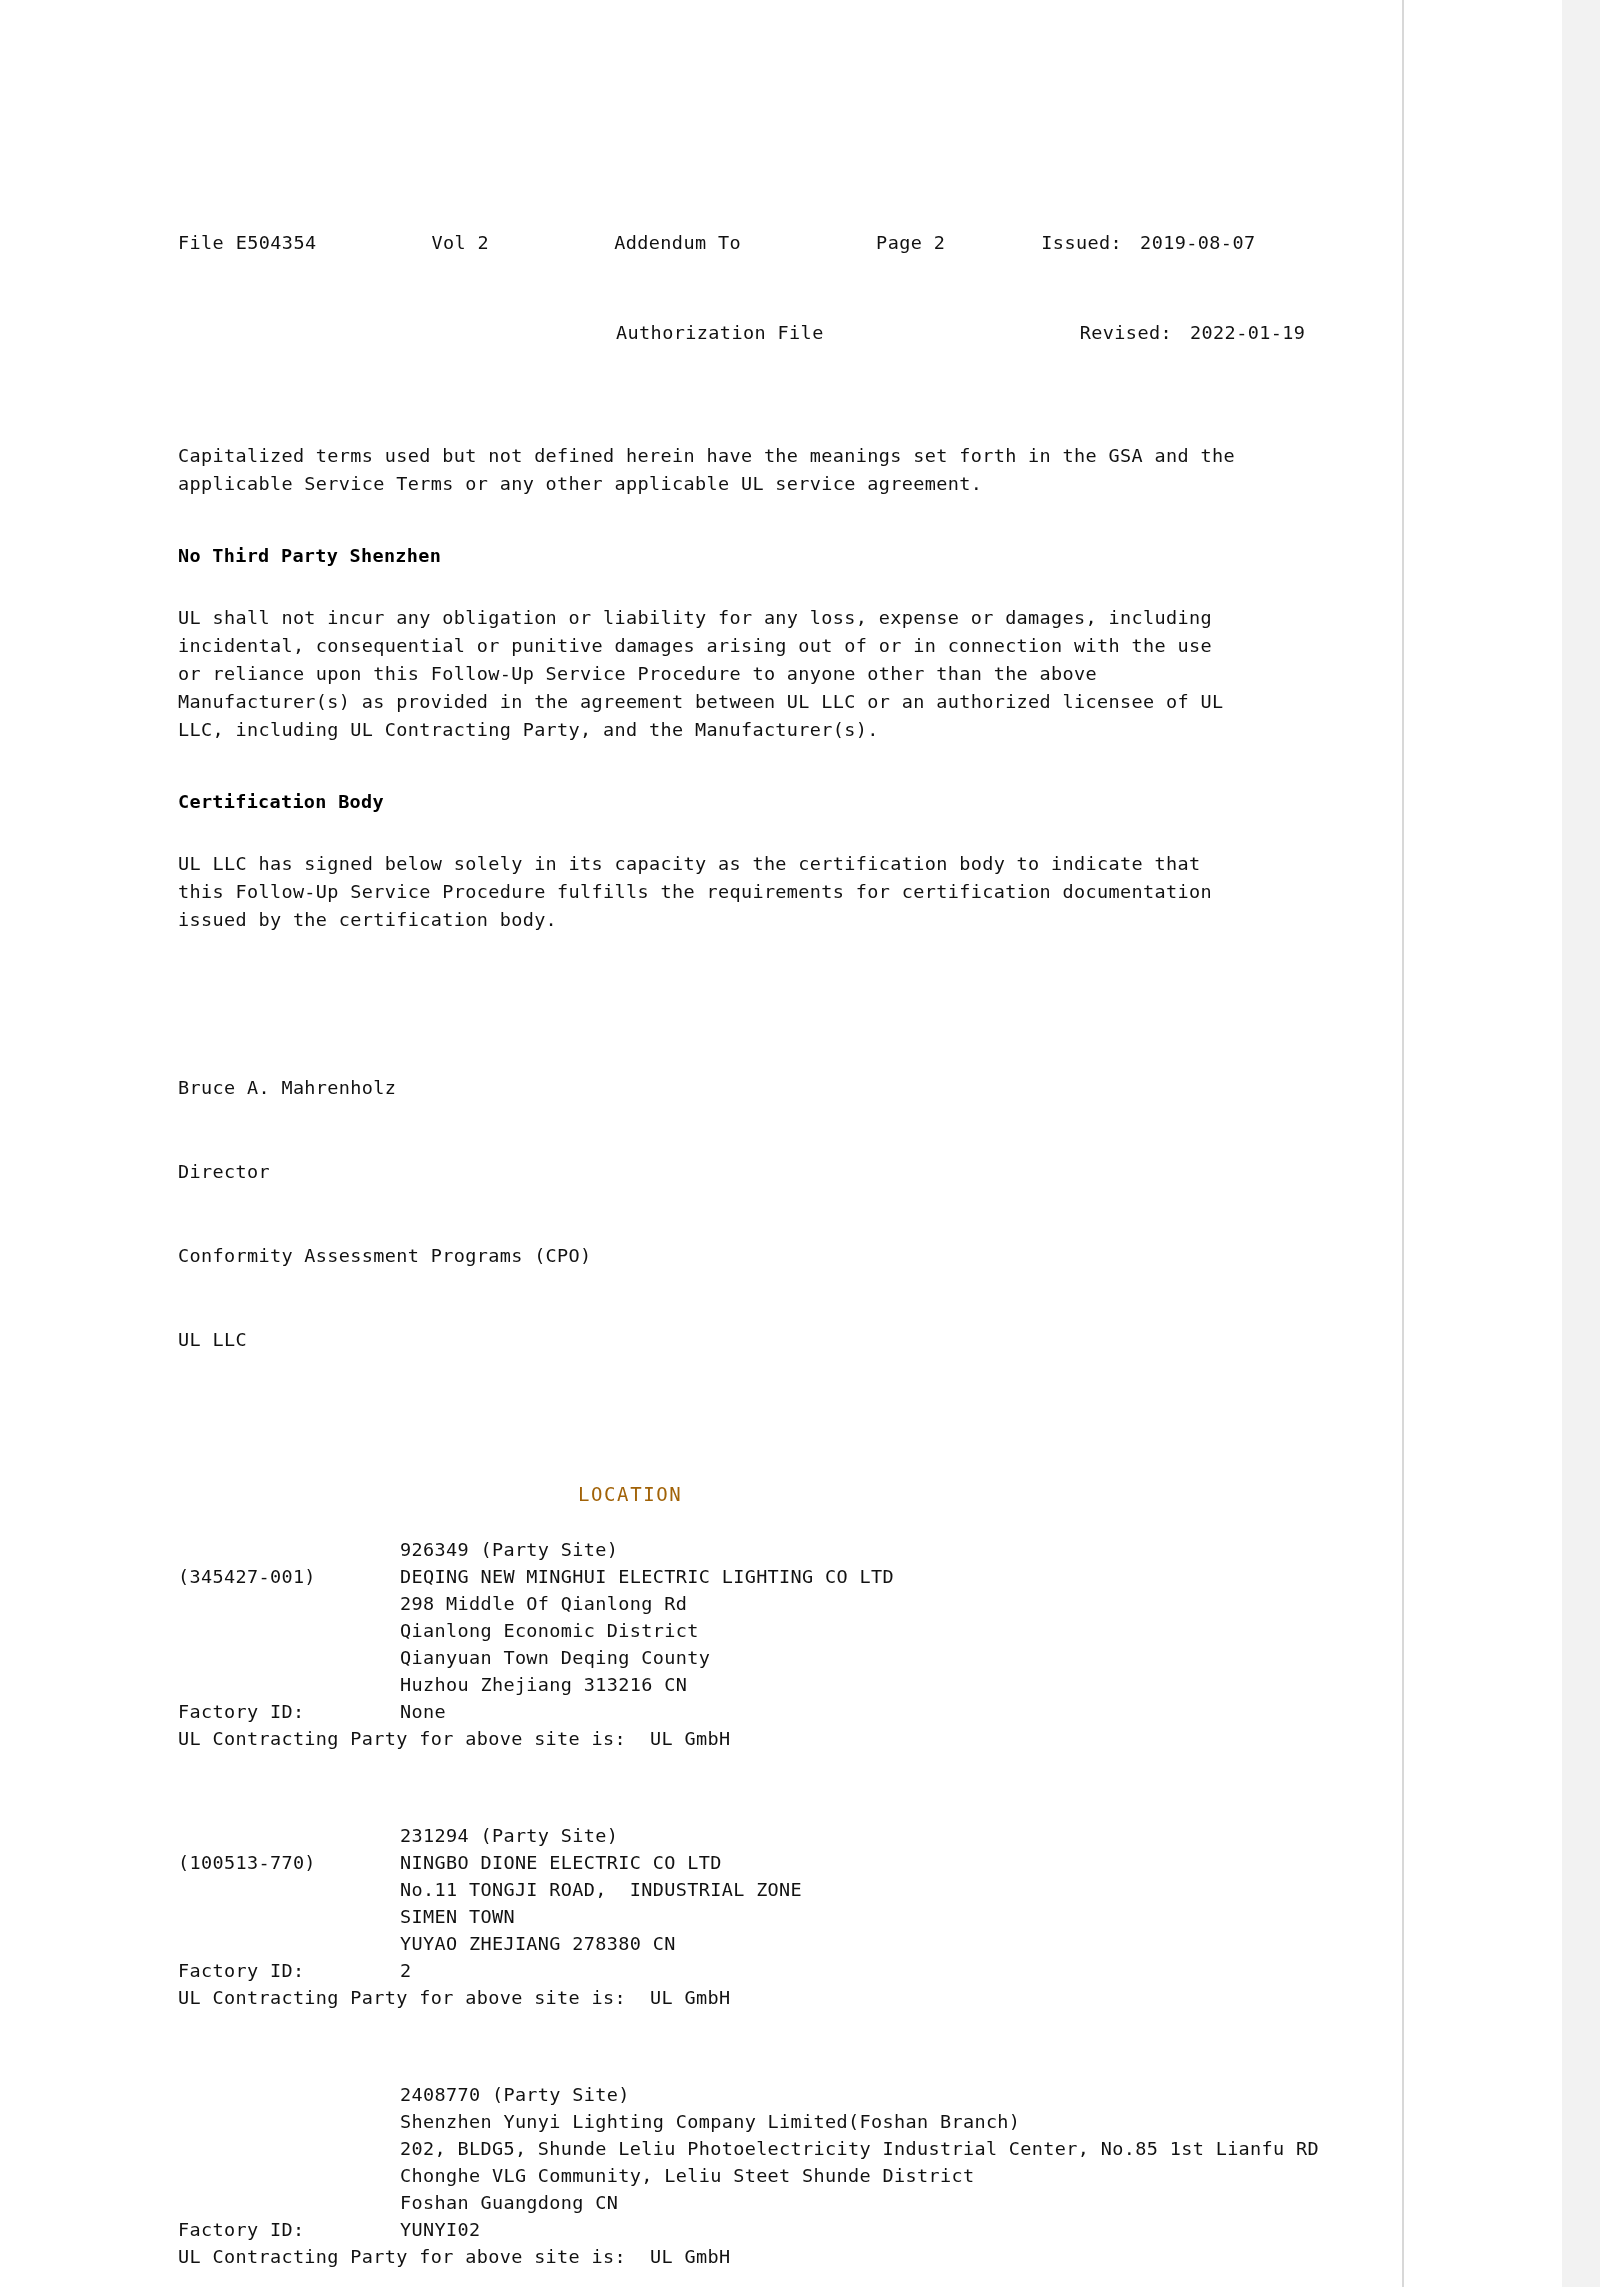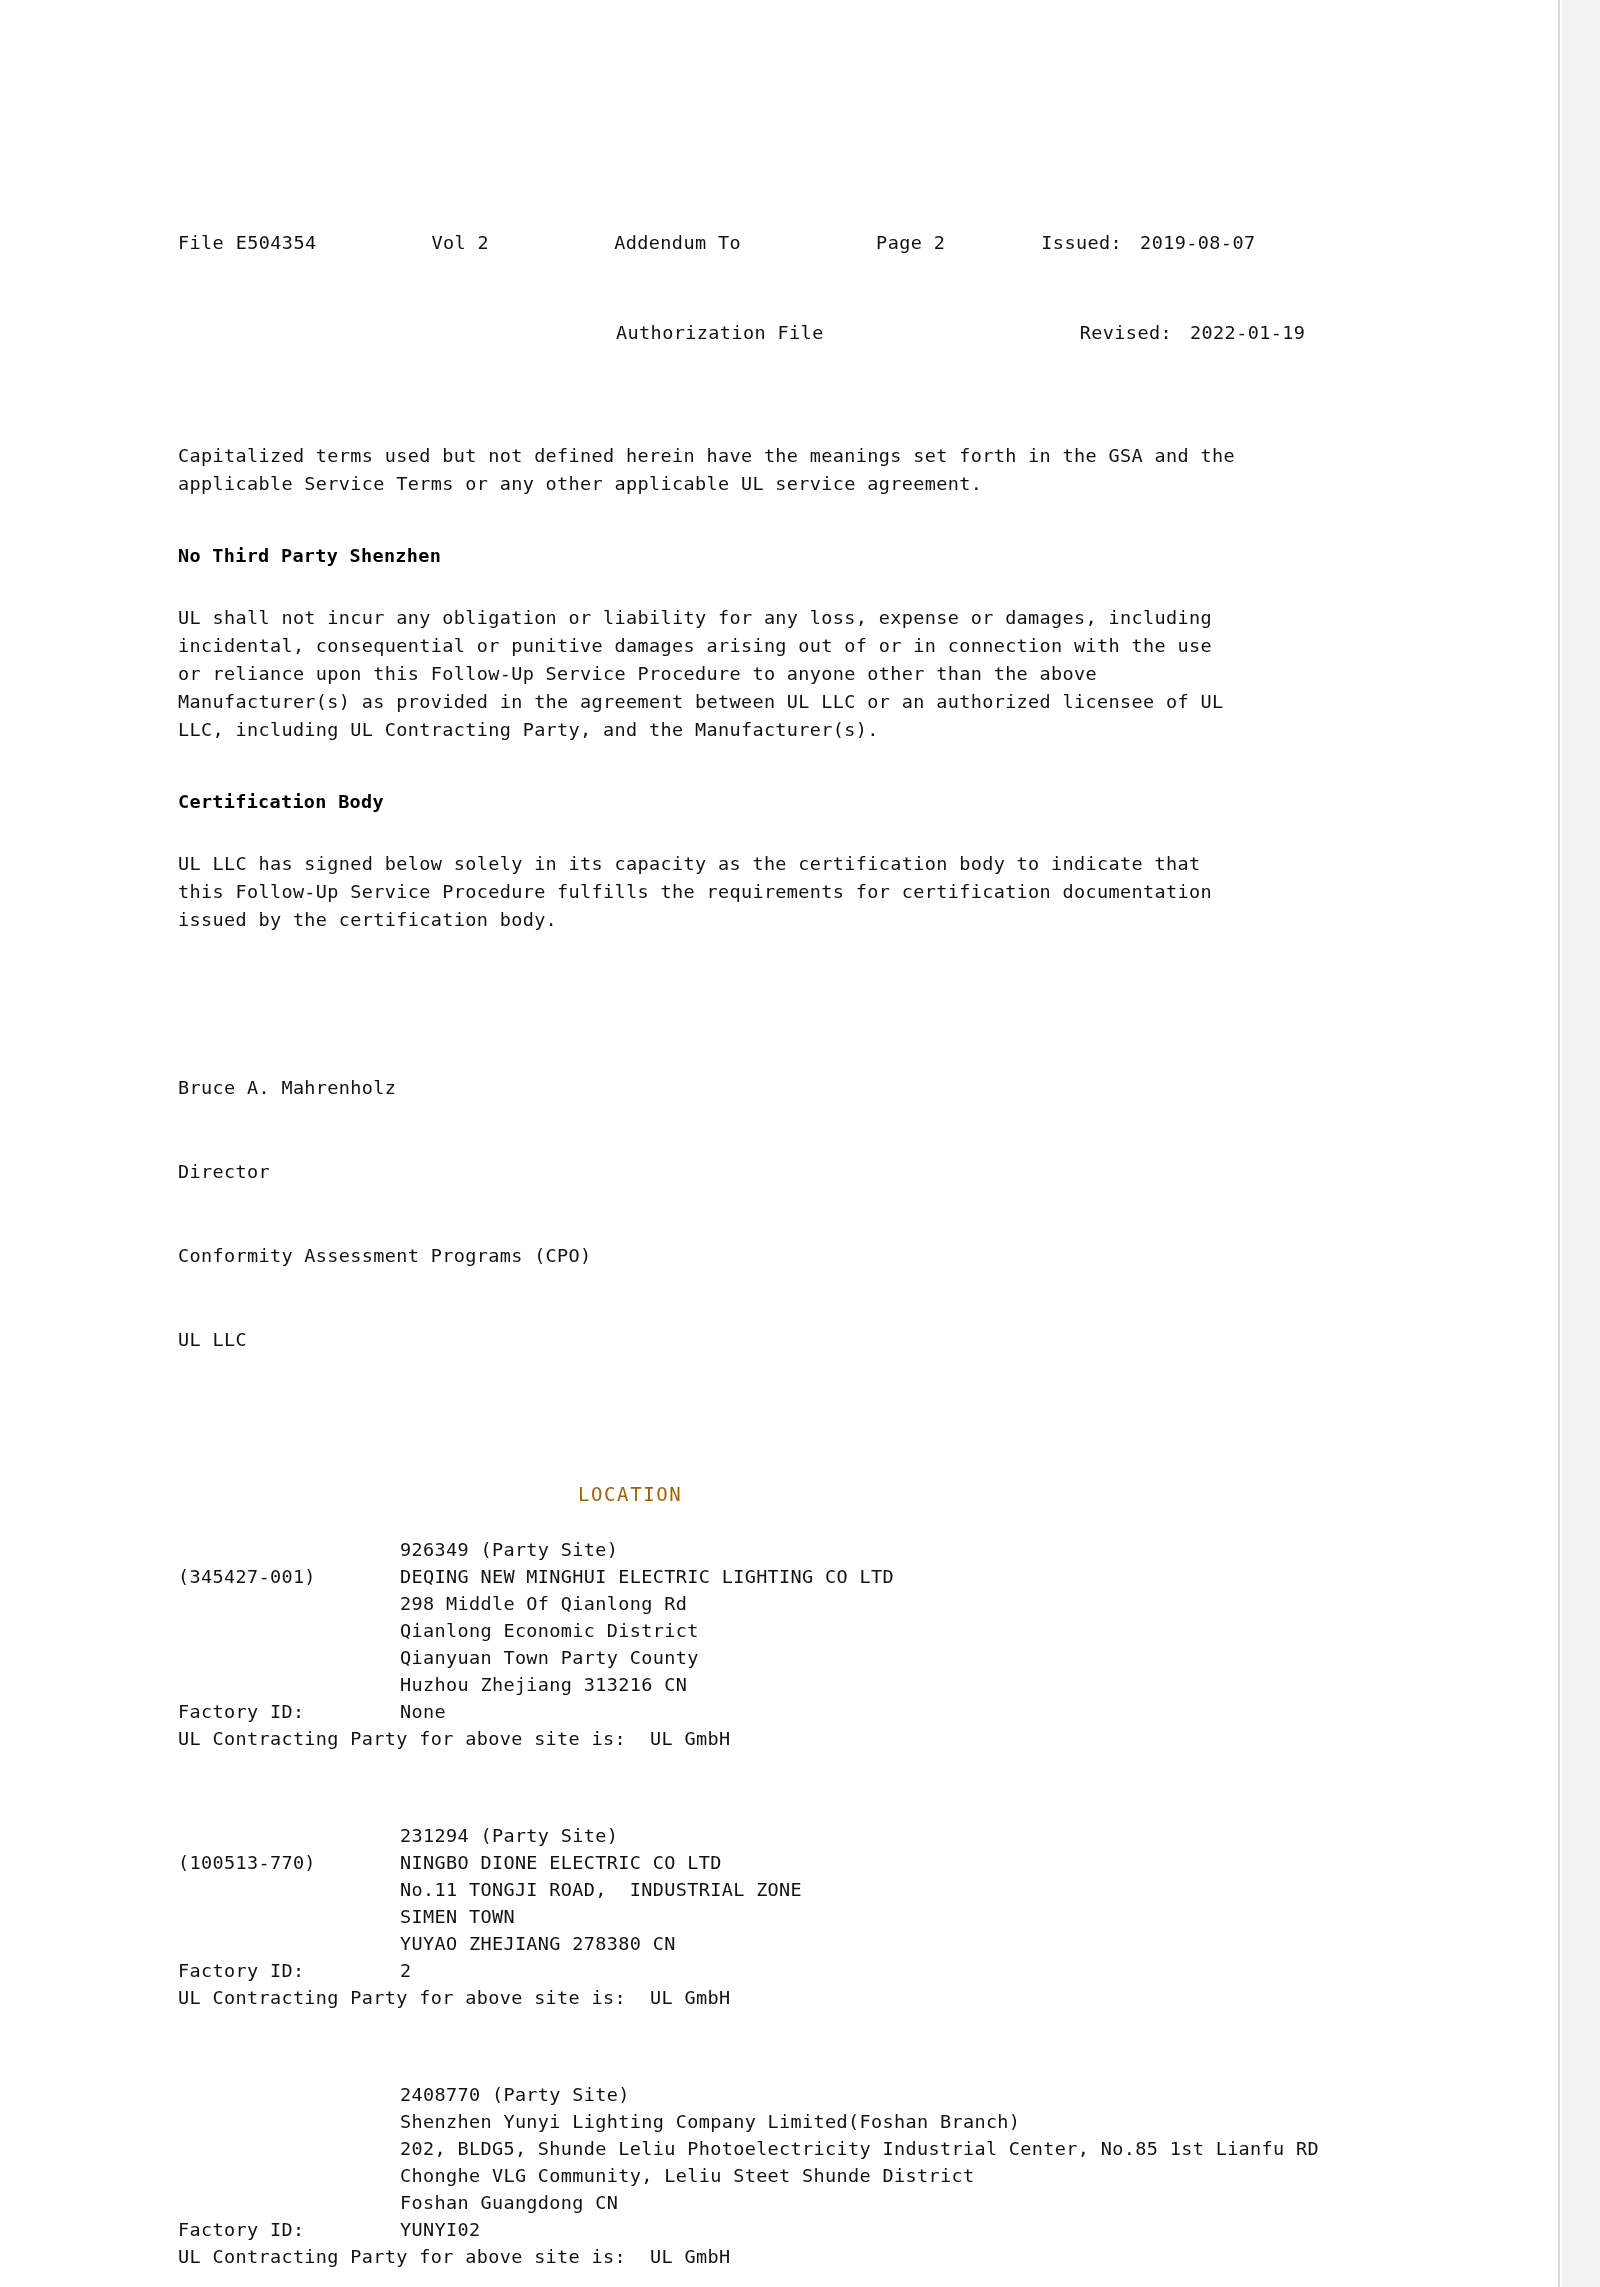--- a/index.html
+++ b/index.html
@@ -16,21 +16,21 @@
     position: relative;
     width: 1600px;
     height: 2287px;
     background: #ffffff;
     box-sizing: border-box;
   }
   .sheet {
     position: absolute;
     left: 0;
     top: 0;
-    width: 1560px;
+    width: 1404px;
     height: 2287px;
     background: #ffffff;
     border-right: 2px solid #d8d8d8;
     box-sizing: border-box;
   }
   .gutter {
     position: absolute;
     right: 0;
     top: 0;
     width: 38px;
@@ -167,21 +167,21 @@
 
       <div class="location-title">LOCATION</div>
 
       <div class="sp-28"></div>
 
       <div class="loc-block">
         <span class="loc-line"><span class="loc-indent"></span><span>926349 (Party Site)</span></span>
         <span class="loc-line"><span class="loc-indent">(345427-001)</span><span>DEQING NEW MINGHUI ELECTRIC LIGHTING CO LTD</span></span>
         <span class="loc-line"><span class="loc-indent"></span><span>298 Middle Of Qianlong Rd</span></span>
         <span class="loc-line"><span class="loc-indent"></span><span>Qianlong Economic District</span></span>
-        <span class="loc-line"><span class="loc-indent"></span><span>Qianyuan Town Party County</span></span>
+        <span class="loc-line"><span class="loc-indent"></span><span>Qianyuan Town Deqing County</span></span>
         <span class="loc-line"><span class="loc-indent"></span><span>Huzhou Zhejiang 313216 CN</span></span>
         <span class="loc-line"><span class="loc-indent">Factory ID:</span><span>None</span></span>
         <span class="loc-line"><span>UL Contracting Party for above site is:</span><span style="display:inline-block;width:24px"></span><span>UL GmbH</span></span>
       </div>
 
       <div class="sp-70"></div>
 
       <div class="loc-block">
         <span class="loc-line"><span class="loc-indent"></span><span>231294 (Party Site)</span></span>
         <span class="loc-line"><span class="loc-indent">(100513-770)</span><span>NINGBO DIONE ELECTRIC CO LTD</span></span>

